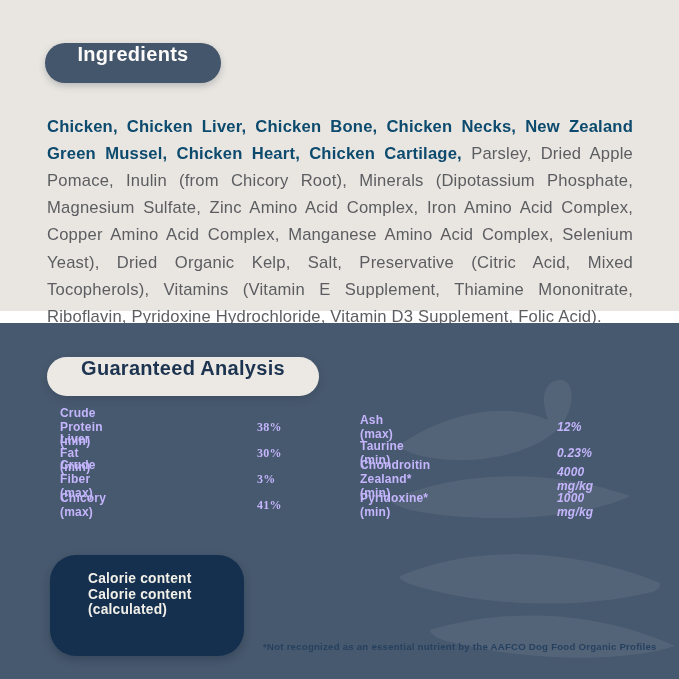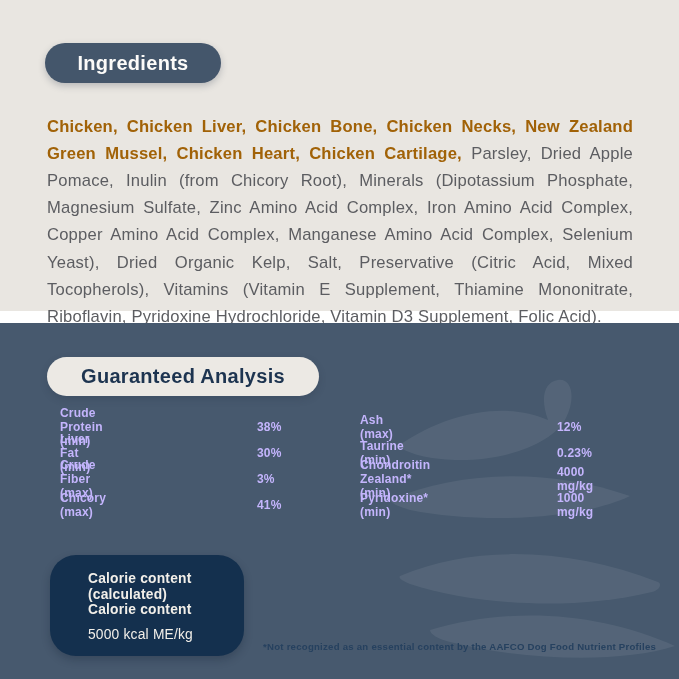--- a/index.html
+++ b/index.html
@@ -9,38 +9,38 @@
     overflow:hidden;
     font-family:"Liberation Sans", sans-serif;
   }
   
   .ingredients-section{
     position:absolute;left:0;top:0;width:679px;height:311px;
     background:#e9e6e1;
   }
   .pill{
     position:absolute;
-    display:flex;align-items:center;justify-content:center;
+    display:flex;justify-content:center;
     border-radius:21px;
     font-weight:bold;font-size:20px;letter-spacing:.3px;
     box-shadow:0 3px 7px rgba(40,50,70,.25);
   }
   .pill-ingredients{
     left:45px;top:43px;width:176px;height:40px;
     background:#44566b;color:#fcfbf9;
   }
   .ingredients-text{
     position:absolute;left:47px;top:96px;width:586px;
     font-size:16.6px;line-height:27.2px;
     text-align:justify;
     color:#5c5d61;
     letter-spacing:.2px;
   }
   .ingredients-text .bold{
-    font-weight:bold;color:#a16207;
+    font-weight:bold;color:#0c4a6e;
   }
   
   .analysis-section{
     position:absolute;left:0;top:323px;width:679px;height:368px;
     background:#47596e;
   }
   .watermark{
     position:absolute;left:390px;top:45px;width:290px;height:300px;
     pointer-events:none;
   }
@@ -49,23 +49,23 @@
     background:#ece9e4;color:#1d3450;
   }
   .ga-table{position:absolute;left:0;top:91px;width:679px;}
   .ga-row{position:absolute;height:26px;display:flex;align-items:center;}
   .ga-row .lbl, .ga-row .val{
     font-size:12px;font-weight:bold;color:#c4b5fd;letter-spacing:.2px;
   }
   .ga-row .lbl{position:absolute;left:0;}
   .ga-row .val{position:absolute;}
   .col-left .lbl{left:60px;}
-  .col-left .val{left:257px;}
+  .col-left .val{left:257px;font-family:Liberation Serif, serif;}
   .col-right .lbl{left:360px;}
-  .col-right .val{left:557px;}
+  .col-right .val{left:557px;font-style:italic;}
   .r0{top:0;} .r1{top:26px;} .r2{top:52px;} .r3{top:78px;}
   .calorie-box{
     position:absolute;left:50px;top:232px;width:194px;height:101px;
     background:#14304e;border-radius:26px;
     color:#f2efe9;
     box-shadow:0 4px 8px rgba(10,25,45,.25);
   }
   .calorie-inner{position:absolute;left:38px;top:16px;}
   .cal-line{font-size:13.8px;line-height:15.5px;font-weight:600;letter-spacing:.2px;}
   .cal-values{margin-top:9px;}
@@ -135,24 +135,23 @@
         <span class="val">4000 mg/kg</span>
       </div>
       <div class="ga-row col-right r3">
         <span class="lbl">Pyridoxine* (min)</span>
         <span class="val">1000 mg/kg</span>
       </div>
     </div>
 
     <div class="calorie-box">
       <div class="calorie-inner">
+        <div class="cal-line">Calorie content</div>
         <div class="cal-line">Calorie content (calculated)</div>
-        <div class="cal-line">Calorie content</div>
         <div class="cal-values">
-          <div class="cal-val">5000 kcal ME/kg</div>
         </div>
       </div>
     </div>
 
-    <div class="footnote">*Not recognized as an essential content by the AAFCO Dog Food Nutrient Profiles</div>
+    <div class="footnote">*Not recognized as an essential nutrient by the AAFCO Dog Food Organic Profiles</div>
   </section>
 
 </div>
 
 </body></html>

